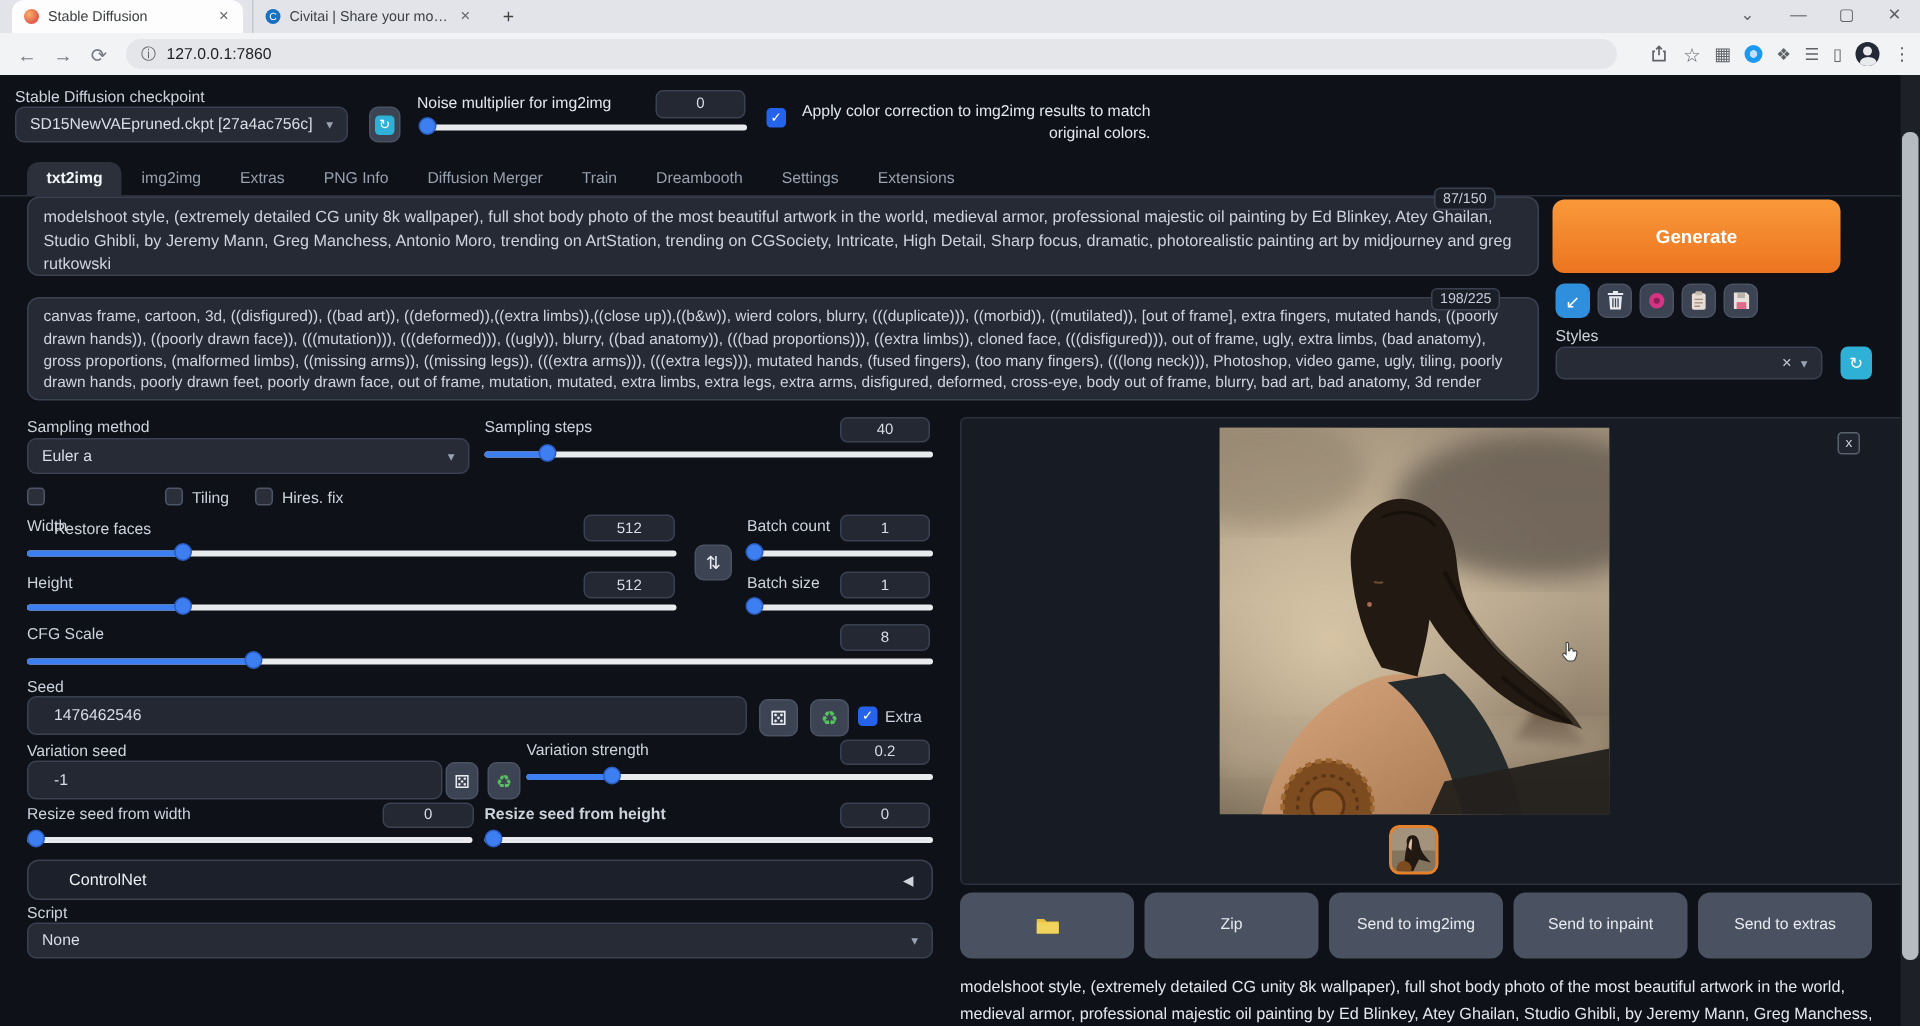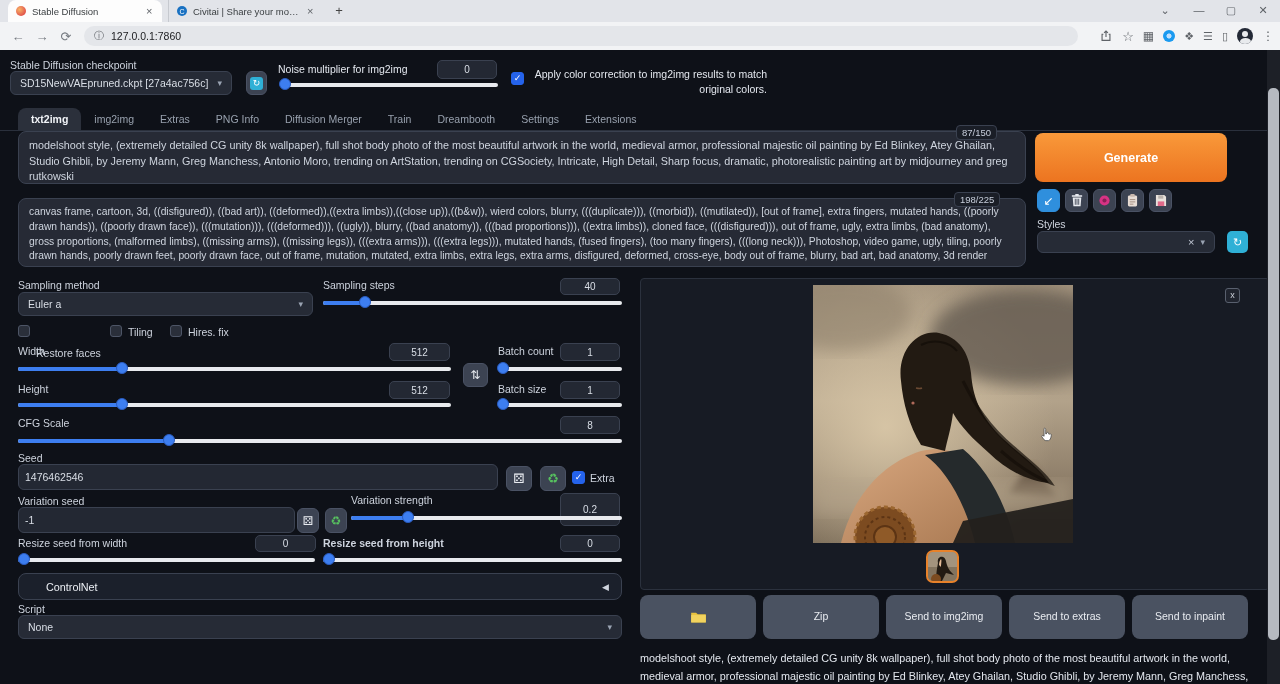--- a/index.html
+++ b/index.html
@@ -61,21 +61,21 @@
   .gx { position:absolute; left:584px; top:9px; width:15px; height:15px; border:1px solid #59606e; border-radius:3px; background:#20242e; color:#cfd4dd; font-size:9px; text-align:center; line-height:13px; }
   .thumb { position:absolute; left:285px; top:271px; width:33px; height:33px; border:2px solid #e8822a; border-radius:7px; overflow:hidden; background:#8f8270; }
 
   #outbtns { position:absolute; left:640px; top:545px; width:608px; height:44px; display:flex; gap:7px; }
   #outbtns .ob { flex:1; background:#4a5261; border-radius:8px; color:#e8ebf0; font-size:10.5px; display:flex; align-items:center; justify-content:center; text-align:center; line-height:1.3; padding:2px; }
   .infotext { position:absolute; left:640px; top:600px; width:612px; font-size:10.8px; line-height:17.5px; color:#e3e7ee; }
 
   .accordion { position:absolute; left:18px; top:523px; width:604px; height:27px; border:1px solid #3a4150; border-radius:8px; background:#1b202b; display:flex; align-items:center; padding:0 12px 0 27px; font-size:10.8px; color:#eceff4; }
   .accordion .arr { margin-left:auto; font-size:9px; color:#cfd4dd; }
 
-  .txtin { position:absolute; background:#232833; border:1px solid #3a4150; border-radius:6px; color:#d9dee6; font-size:10.5px; padding:0 6px; font-family:"Liberation Sans",sans-serif; }
+  .txtin { position:absolute; background:#232833; border:1px solid #3a4150; border-radius:6px; color:#d9dee6; font-size:10.5px; padding:0 17px; font-family:"Liberation Sans",sans-serif; }
 
   .scrolltrack { position:absolute; left:1267px; top:0; width:13px; height:634px; background:#1d2027; }
   .scrollthumb { position:absolute; left:1px; top:38px; width:11px; height:552px; background:#b6bac1; border-radius:5px; }
 
   .cursorhand { position:absolute; left:1038px; top:376px; width:18px; height:18px; z-index:9; }
 </style>
 </head>
 <body>
 
 <div id="screen">
@@ -270,21 +270,21 @@
     <div class="graybtn" style="left:506px; top:416px; width:26px; height:25px; font-size:13px;">⚄</div>
     <div class="graybtn" style="left:540px; top:416px; width:26px; height:25px; font-size:13px; color:#57c05f;">♻</div>
     <div class="cb on" style="left:572px; top:421px; width:13px; height:13px;">✓</div>
     <div class="lbl" style="left:590px; top:422px;">Extra</div>
 
     <div class="lbl" style="left:18px; top:445px;">Variation seed</div>
     <input class="txtin" style="left: 18px; top: 457px; width: 277px; height: 26px;" value="-1">
     <div class="graybtn" style="left:297px; top:458px; width:22px; height:25px; font-size:12px;">⚄</div>
     <div class="graybtn" style="left:325px; top:458px; width:22px; height:25px; font-size:12px; color:#57c05f;">♻</div>
     <div class="lbl" style="left:351px; top:444px;">Variation strength</div>
-    <div class="numbox" style="left:560px; top:443px; width:60px; height:33px;">0.2</div>
+    <div class="numbox" style="left:560px; top:443px; width:60px; height:17px;">0.2</div>
     <div class="slider" style="left:351px; top:461px; width:271px;">
       <div class="track"></div>
         <div class="fill" style="width:21%;"></div>
         <div class="knob" style="left:21%;"></div>
     </div>
 
     <div class="lbl" style="left:18px; top:487px;">Resize seed from width</div>
     <div class="numbox" style="left:255px; top:485px; width:61px; height:17px;">0</div>
     <div class="slider" style="left:18px; top:503px; width:297px;">
       <div class="track"></div>
@@ -375,22 +375,22 @@
 
     <div id="outbtns">
       <div class="ob">
         <svg width="17" height="13" viewBox="0 0 20 16">
             <path fill="#e9c33f" d="M1 2 h6 l2 2 h10 v10 H1z"></path>
             <path fill="#f2d35e" d="M1 5h18v9H1z"></path>
           </svg>
       </div>
       <div class="ob">Zip</div>
       <div class="ob">Send to img2img</div>
+      <div class="ob">Send to inpaint</div>
       <div class="ob">Send to extras</div>
-      <div class="ob">Send to inpaint</div>
     </div>
 
     <div class="infotext">modelshoot style, (extremely detailed CG unity 8k wallpaper), full shot body photo of the most beautiful artwork in the world, medieval armor, professional majestic oil painting by Ed Blinkey, Atey Ghailan, Studio Ghibli, by Jeremy Mann, Greg Manchess, Antonio Moro, trending on ArtStation, trending on</div>
 
     <div class="scrolltrack">
       <div class="scrollthumb"></div>
     </div>
   </div>
 </div>
 

